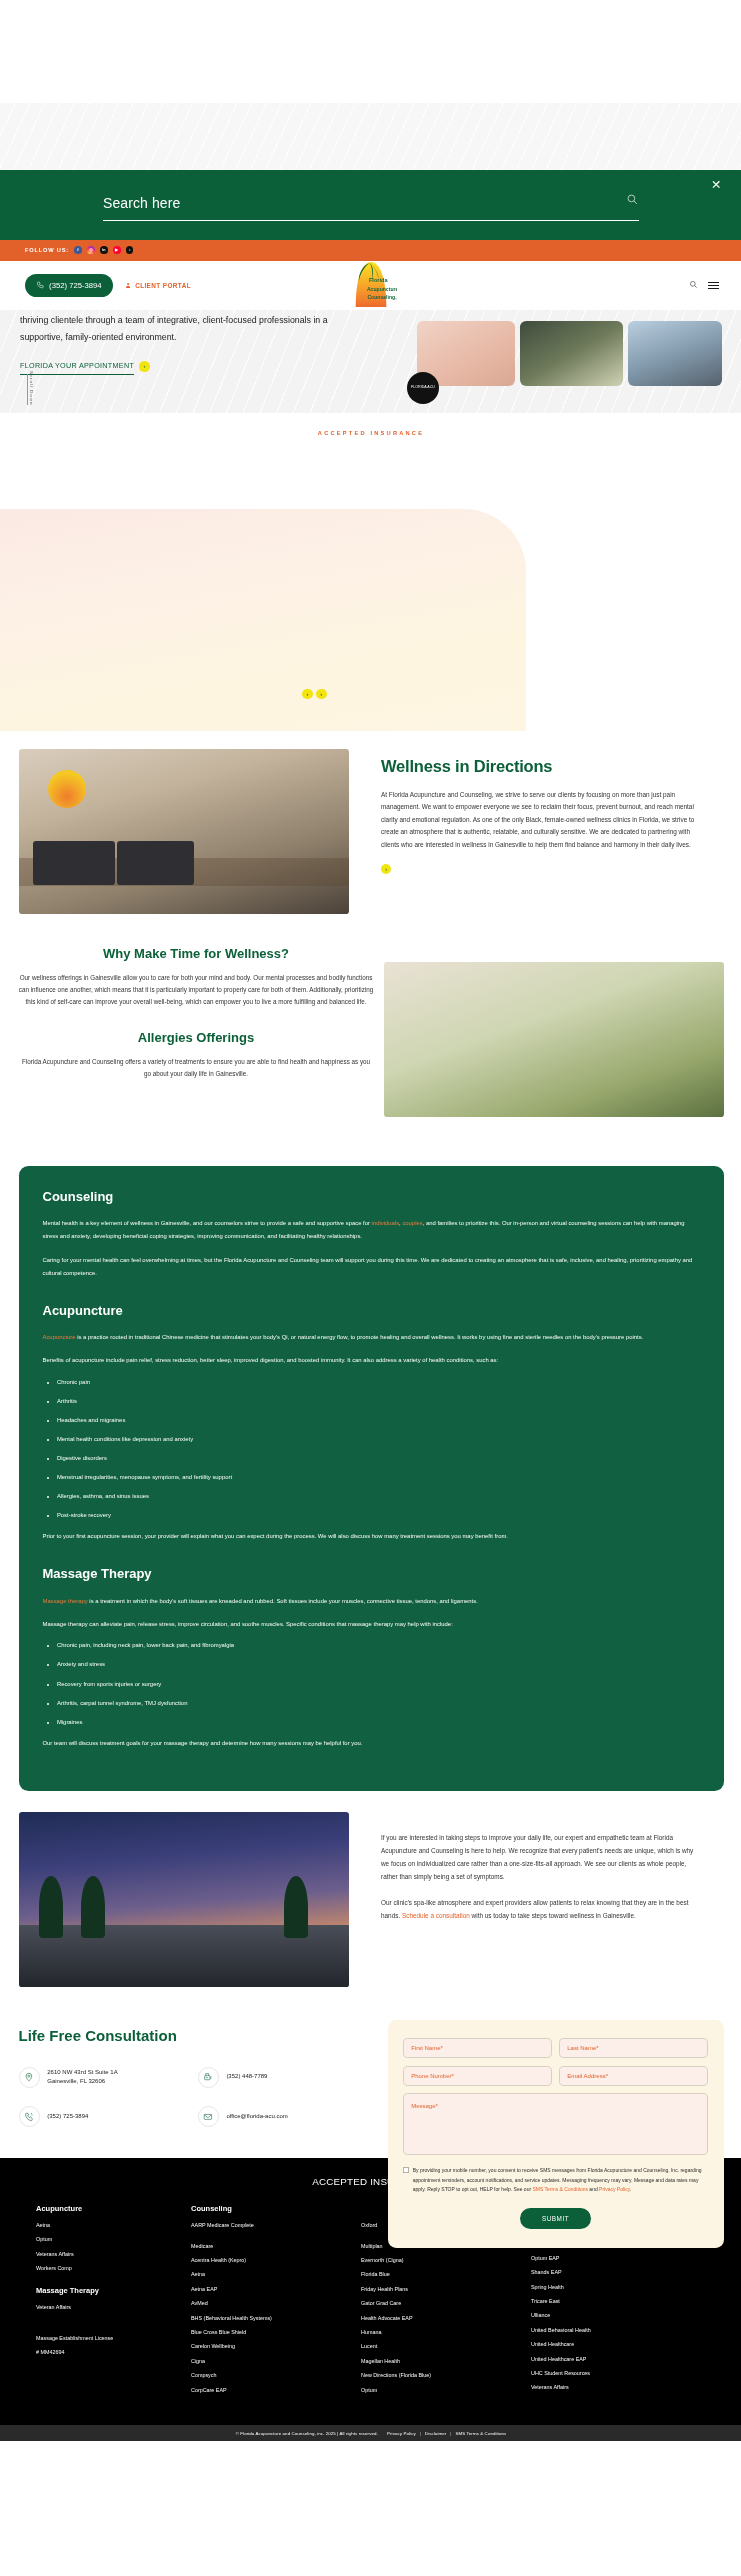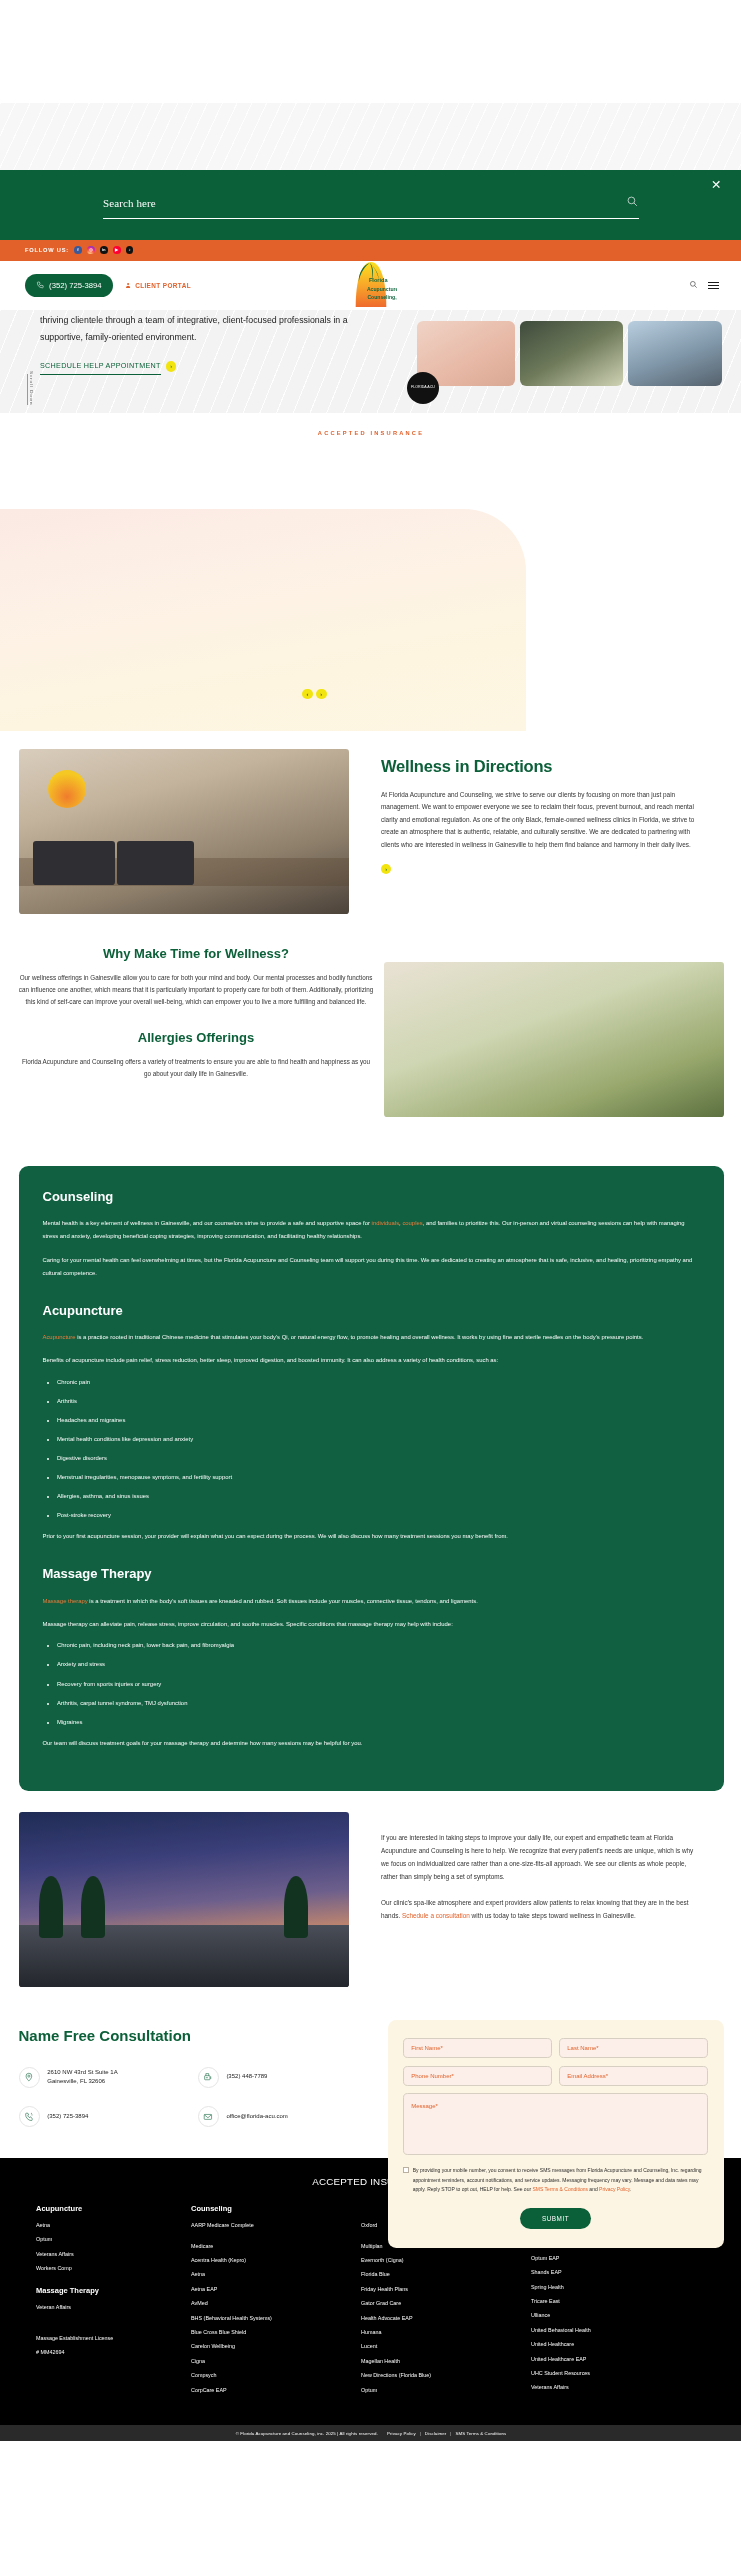--- a/index.html
+++ b/index.html
@@ -20,21 +20,21 @@
     background-image: repeating-linear-gradient(115deg, rgba(255,255,255,.85) 0 1px, rgba(0,0,0,0) 1px 13.4px);
   }
 
   
   .search-overlay {
     background: #0c6039; height: 70px; position: relative;
     display:flex; align-items:center; justify-content:center;
   }
   .search-field { width: 536px; position: relative; padding-top:6.2px;}
   .search-field .ph {
-    color:#fff; font-size:11px; letter-spacing:0.1px; padding-bottom:9.3px; display:block;font-family:Liberation Serif, serif;
+    color:#fff; font-size:14px; letter-spacing:0.1px; padding-bottom:9.3px; display:block;
   }
   .search-field .line { height:0.8px; background:#ffffff; width:100%; }
   .search-icon-btn {
     position:absolute; right:0; top:4.1px; width:13.4px; height:13.4px; cursor:pointer;
   }
   .close-overlay {
     position:absolute; right:20.6px; top:9.3px; color:#fff; font-size:12.4px;
     font-weight:300; line-height:1; cursor:pointer; font-family:"Liberation Sans",sans-serif;
   }
 
@@ -77,21 +77,21 @@
   .burger { width:11.3px; }
   .burger i { display:block; height:1px; background:#1a1a1a; margin:2.1px 0; }
 
   
   .hero { height:103px; background:#f2f2f2; position:relative; overflow:hidden;}
   .hero .tex {
     position:absolute; inset:0;
     background:#f3f3f3;
     background-image: repeating-linear-gradient(112deg, rgba(255,255,255,.9) 0 1px, rgba(0,0,0,0) 1px 15.5px);
   }
-  .hero-left { position:absolute; left:40px; top:0; width:340px; }
+  .hero-left { position:absolute; left:20px; top:0; width:340px; }
   .hero-left .ht {
     font-size:8.8px; color:#222; line-height:17.5px; padding-top:2.1px;
   }
   .cta {
     display:inline-flex; align-items:center; gap:5.2px; margin-top:14.4px; cursor:pointer;
   }
   .cta .txt { color:#0c6039; font-size:7.2px; letter-spacing:0.3px; border-bottom:1px solid #0c6039; padding-bottom:3.6px; }
   .cta .circ {
     width:10.3px;height:10.3px;border-radius:50%;background:#f2e40f;color:#0c6039;
     display:flex;align-items:center;justify-content:center;font-size:5.7px; position:relative; top:-1.5px;
@@ -346,21 +346,21 @@
           <i></i>
         </span>
     </div>
   </div>
 
   <div class="hero">
     <div class="tex"></div>
     <div class="hero-left">
       <div class="ht">thriving clientele through a team of integrative, client-focused professionals in a supportive, family-oriented environment.</div>
       <div class="cta">
-        <span class="txt">SCHEDULE HELP APPOINTMENT</span>
+        <span class="txt">FLORIDA YOUR APPOINTMENT</span>
         <span class="circ">›</span>
       </div>
     </div>
     <div class="scroll-down">
       <div class="bar"></div>
       <div class="lbl">Scroll Down</div>
     </div>
     <div class="hero-img a"></div>
     <div class="hero-img b"></div>
     <div class="hero-img c"></div>
@@ -447,21 +447,21 @@
       <div class="tree" style="right:41px"></div>
     </div>
     <div class="txt">
       <p>If you are interested in taking steps to improve your daily life, our expert and empathetic team at Florida Acupuncture and Counseling is here to help. We recognize that every patient's needs are unique, which is why we focus on individualized care rather than a one-size-fits-all approach. We see our clients as whole people, rather than simply being a set of symptoms.</p>
       <p><span>Our clinic's spa-like atmosphere and expert providers allow patients to relax knowing that they are in the best hands. </span><a class="ln">Schedule a consultation</a><span> with us today to take steps toward wellness in Gainesville.</span></p>
     </div>
   </div>
 
   <div class="book">
     <div class="left">
-      <h2>Name Free Consultation</h2>
+      <h2>Life Free Consultation</h2>
       <div class="contact-grid">
         <div class="cline">
           <span class="ring">
             <svg width="9.8" height="9.8" viewBox="0 0 24 24" fill="none" stroke="#0c6039" stroke-width="1.4">
               <path d="M12 22s7-6.2 7-12a7 7 0 1 0-14 0c0 5.8 7 12 7 12z"></path>
                 <circle cx="12" cy="10" r="2.6"></circle>
             </svg>
           </span>
           <span class="val">
             <span>2610 NW 43rd St Suite 1A</span><br>

